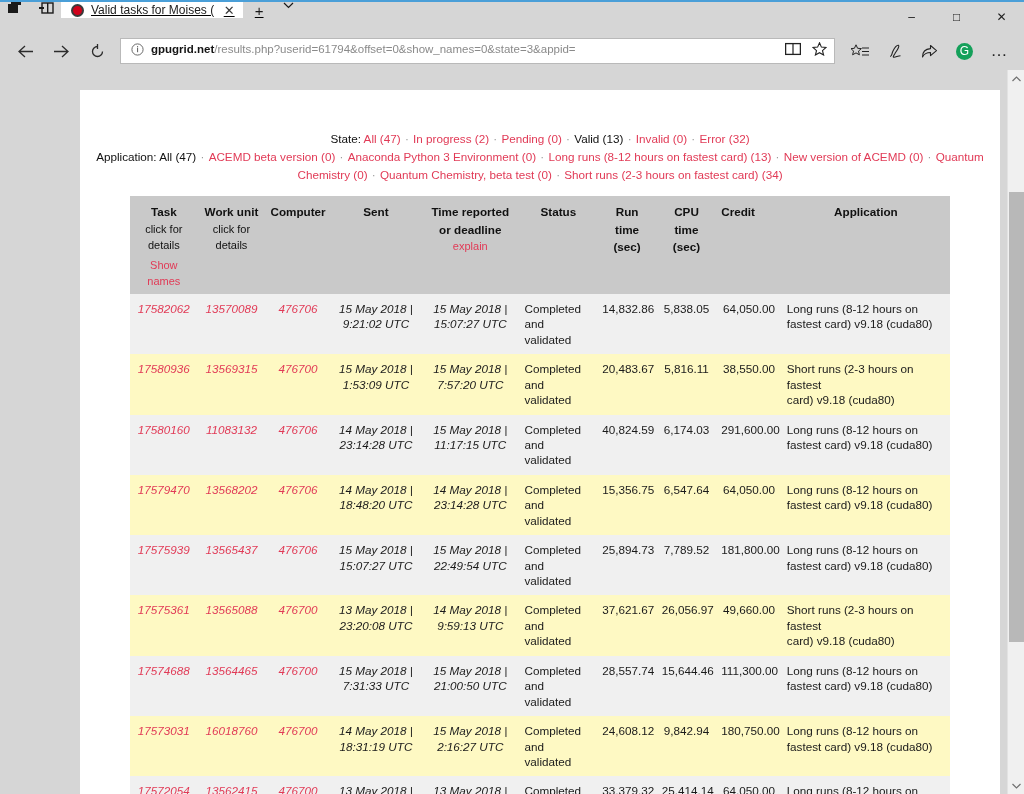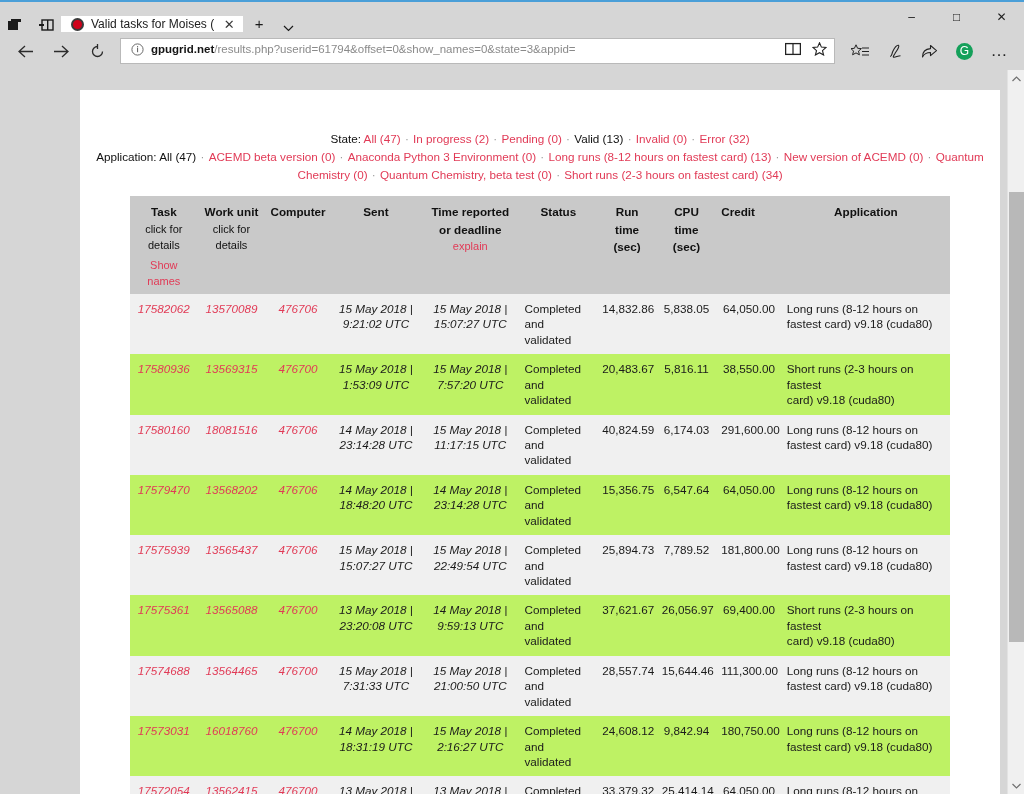--- a/index.html
+++ b/index.html
@@ -18,23 +18,24 @@
     border-top: 2px solid #4a9fd8;
     display: flex;
     flex-direction: column;
   }
 
   
   #tabstrip {
     height: 30px;
     background: #d6d6d6;
     display: flex;
-    align-items: flex-end;
+    align-items: flex-start;
     position: relative;
     flex: none;
+    text-decoration: underline;
   }
   .chrome-btn {
     width: 30px; display: flex;
     align-items: center; justify-content: center;
     color: #1a1a1a;
   }
   .chrome-sep { width: 1px; background: #b5b5b5; margin: 6px 0; }
 
   #tab-active {
     min-width: 170px; max-width: 215px;
@@ -177,21 +178,21 @@
   th .shownames { display: block; margin-top: 3px; }
   th.hl { text-align: left; }
   table.results td {
     font-size: 11.7px;
     padding: 7px 5px;
     vertical-align: top;
     line-height: 1.32;
     color: #1a1a1a;
   }
   tr.odd td { background: #f0f0f0; }
-  tr.even td { background: #bef264; }
+  tr.even td { background: #fef9c3; }
   td.num { text-align: center; white-space: nowrap; }
   td.ctr { text-align: center; font-style: italic; }
   td.lft { text-align: left; }
 
   
   col.c-task { width: 66px; }
   col.c-wu   { width: 66px; }
   col.c-comp { width: 64px; }
   col.c-sent { width: 88px; }
   col.c-rep  { width: 96px; }
@@ -411,21 +412,21 @@
                 <td class="ctr"><span>15 May 2018 |</span><br><span>1:53:09 UTC</span></td>
                 <td class="ctr"><span>15 May 2018 |</span><br><span>7:57:20 UTC</span></td>
                 <td class="lft"><span>Completed and</span><br><span>validated</span></td>
                 <td class="num">20,483.67</td>
                 <td class="num">5,816.11</td>
                 <td class="num">38,550.00</td>
                 <td class="lft"><span>Short runs (2-3 hours on fastest</span><br><span>card) v9.18 (cuda80)</span></td>
               </tr>
               <tr class="odd">
                 <td class="ctr"><a class="pl" href="#">17580160</a></td>
-                <td class="ctr"><a class="pl" href="#">18081516</a></td>
+                <td class="ctr"><a class="pl" href="#">11083132</a></td>
                 <td class="ctr"><a class="pl" href="#">476706</a></td>
                 <td class="ctr"><span>14 May 2018 |</span><br><span>23:14:28 UTC</span></td>
                 <td class="ctr"><span>15 May 2018 |</span><br><span>11:17:15 UTC</span></td>
                 <td class="lft"><span>Completed and</span><br><span>validated</span></td>
                 <td class="num">40,824.59</td>
                 <td class="num">6,174.03</td>
                 <td class="num">291,600.00</td>
                 <td class="lft"><span>Long runs (8-12 hours on</span><br><span>fastest card) v9.18 (cuda80)</span></td>
               </tr>
               <tr class="even">
@@ -454,21 +455,21 @@
               </tr>
               <tr class="even">
                 <td class="ctr"><a class="pl" href="#">17575361</a></td>
                 <td class="ctr"><a class="pl" href="#">13565088</a></td>
                 <td class="ctr"><a class="pl" href="#">476700</a></td>
                 <td class="ctr"><span>13 May 2018 |</span><br><span>23:20:08 UTC</span></td>
                 <td class="ctr"><span>14 May 2018 |</span><br><span>9:59:13 UTC</span></td>
                 <td class="lft"><span>Completed and</span><br><span>validated</span></td>
                 <td class="num">37,621.67</td>
                 <td class="num">26,056.97</td>
-                <td class="num">69,400.00</td>
+                <td class="num">49,660.00</td>
                 <td class="lft"><span>Short runs (2-3 hours on fastest</span><br><span>card) v9.18 (cuda80)</span></td>
               </tr>
               <tr class="odd">
                 <td class="ctr"><a class="pl" href="#">17574688</a></td>
                 <td class="ctr"><a class="pl" href="#">13564465</a></td>
                 <td class="ctr"><a class="pl" href="#">476700</a></td>
                 <td class="ctr"><span>15 May 2018 |</span><br><span>7:31:33 UTC</span></td>
                 <td class="ctr"><span>15 May 2018 |</span><br><span>21:00:50 UTC</span></td>
                 <td class="lft"><span>Completed and</span><br><span>validated</span></td>
                 <td class="num">28,557.74</td>

